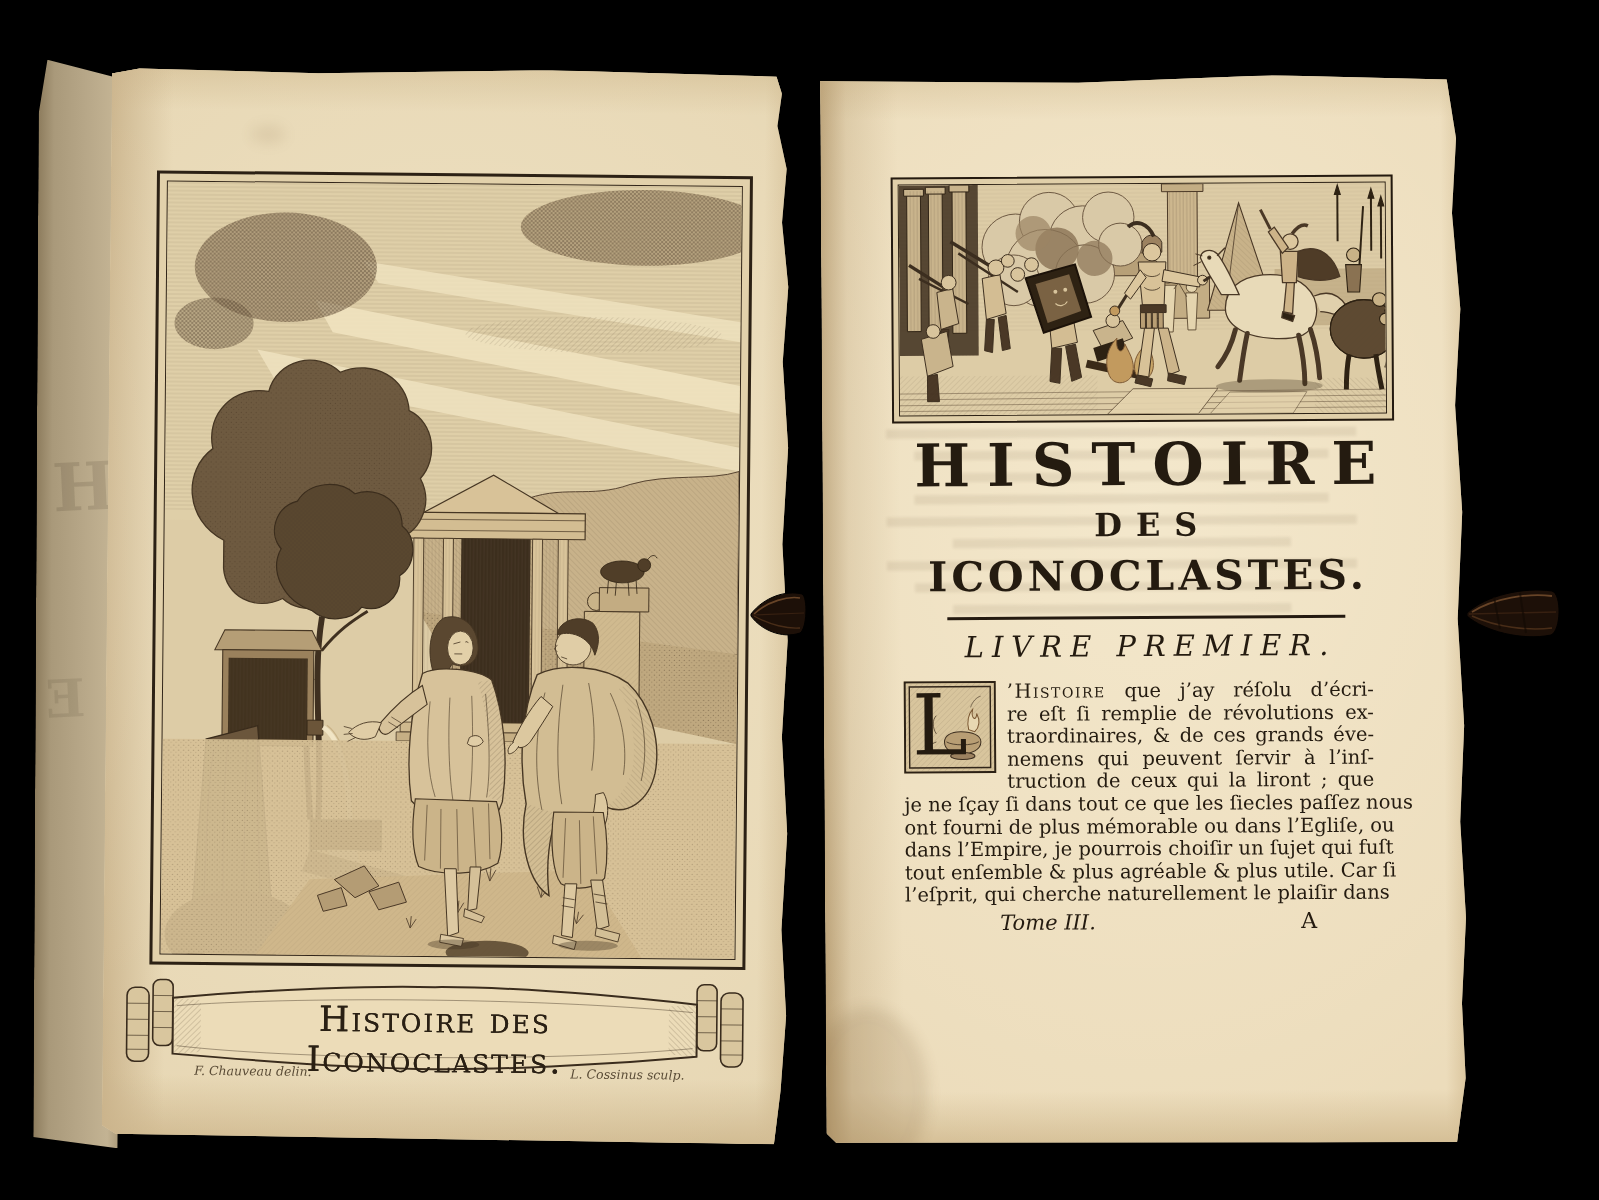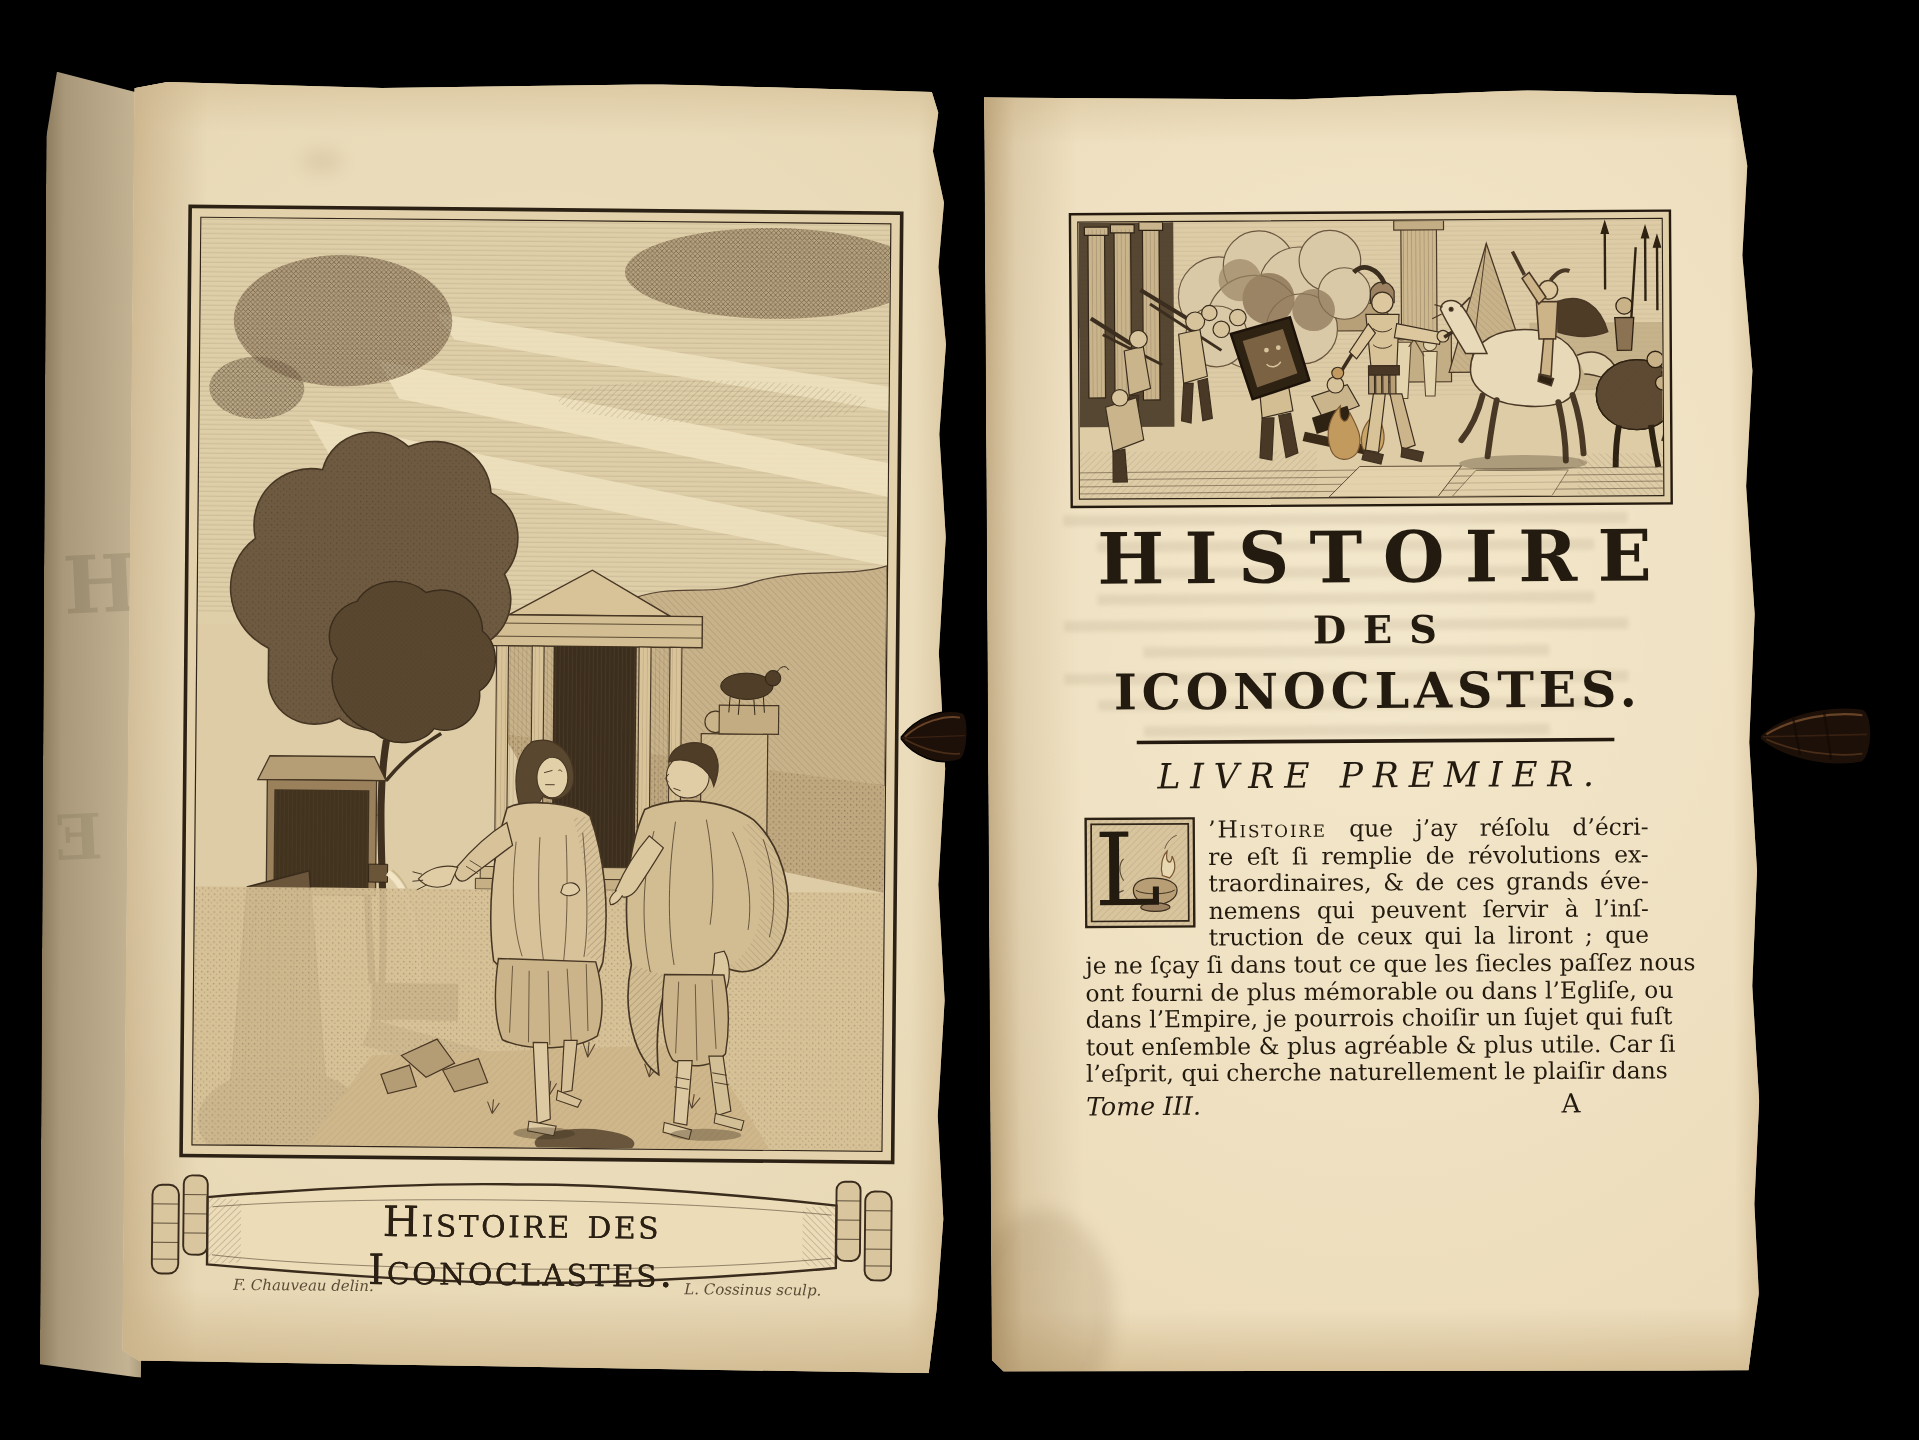--- a/index.html
+++ b/index.html
@@ -65,21 +65,21 @@
   .para{position:absolute;left:80px;top:604px;width:470px;z-index:1;}
   .para-top{display:flex;}
   .dropcap-block{position:relative;width:92px;height:92px;margin-right:11px;flex:0 0 auto;
     border:2.5px solid #2c2115;box-sizing:border-box;background:#d8c59d;}
   .dropcap-block svg{position:absolute;inset:0;width:100%;height:100%;}
   .dropcap-letter{position:absolute;left:6px;top:-4px;font-size:84px;line-height:92px;color:#241b10;z-index:2;}
   .lines .ln{font-size:19.5px;line-height:22.6px;text-align:justify;text-align-last:justify;white-space:nowrap;}
   .narrow{flex:1 1 auto;}
   .lead-sc{font-variant:small-caps;letter-spacing:1.5px;}
   .footer-row{display:flex;align-items:baseline;margin-top:3px;}
-  .tome{font-style:italic;font-size:21px;}
+  .tome{font-style:italic;font-size:21px;margin-left:95px;}
   .sig{font-size:22px;margin-left:auto;margin-right:58px;}
   
   .clasp{position:absolute;z-index:5;}
   .clasp-left{left:748px;top:585px;width:62px;height:58px;}
   .clasp-right{left:1464px;top:583px;width:100px;height:62px;}
   .clasp svg{width:100%;height:100%;display:block;}
 </style>
 </head>
 <body>
 

